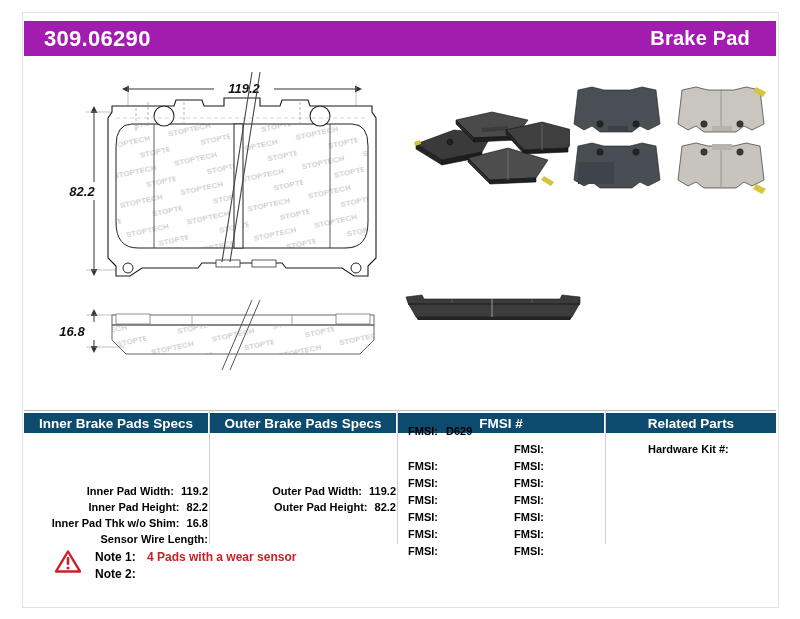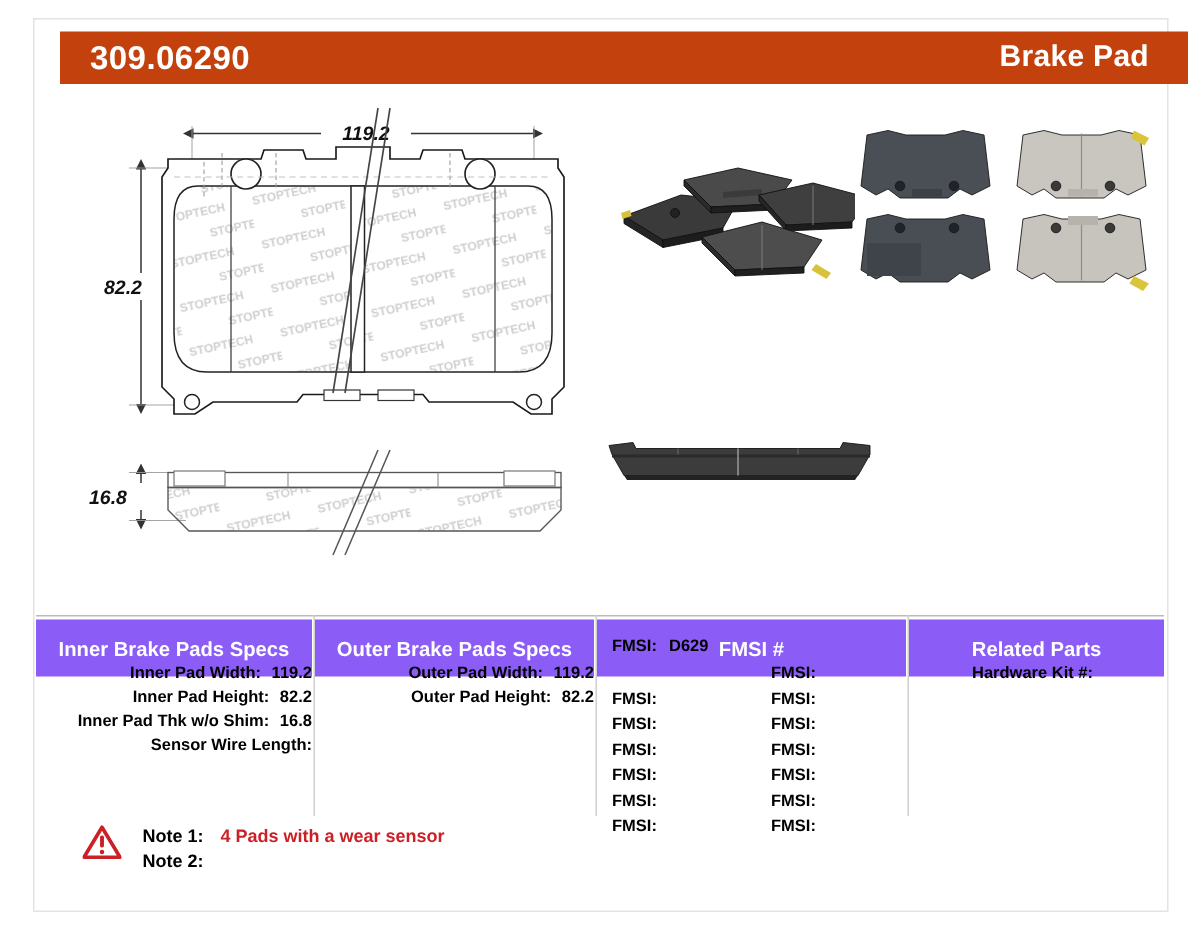--- a/index.html
+++ b/index.html
@@ -8,43 +8,43 @@
 
   
   #sheet{position:absolute;left:0;top:0;width:800px;height:619px;background:#fff;}
   .frame-line{position:absolute;background:#e3e3e3;}
   #frame-left  {left:22px; top:12px; width:1px;  height:595px;}
   #frame-right {left:778px;top:12px; width:1px;  height:595px;}
   #frame-top   {left:22px; top:12px; width:757px;height:1px;}
   #frame-bottom{left:22px; top:607px;width:757px;height:1px;}
 
   
-  #header-bar{position:absolute;left:40px;top:21px;width:752px;height:35px;
-              background:#c2410c;}
+  #header-bar{position:absolute;left:24px;top:21px;width:752px;height:35px;
+              background:#a21caf;}
   #part-number{position:absolute;left:20px;top:5px;color:#fff;
                font-size:22px;font-weight:bold;letter-spacing:.3px;}
   #product-type{position:absolute;right:26px;top:6px;color:#fff;
                 font-size:20px;font-weight:bold;letter-spacing:.2px;}
 
   
   #drawing{position:absolute;left:24px;top:62px;width:380px;height:320px;}
 
   
   .photo{position:absolute;}
 
   
   #spec-table{position:absolute;left:24px;top:410px;width:752px;height:135px;}
-  .col-head{position:absolute;height:38px;background:#8b5cf6;color:#fff;
+  .col-head{position:absolute;height:20px;background:#0c4a6e;color:#fff;
             font-size:13.5px;font-weight:bold;display:flex;
             align-items:center;justify-content:center;}
   .col-sep{position:absolute;top:0;width:1px;height:134px;background:#cfcfcf;}
   .tbl-top{position:absolute;left:0;top:0;width:752px;height:1px;background:#bbb;}
 
   .spec-line{position:absolute;font-size:11px;font-weight:bold;
-             white-space:nowrap;}
+             white-space:nowrap;margin-top:42px;}
   .spec-right{text-align:right;}
   .fmsi-line{position:absolute;font-size:11px;font-weight:bold;white-space:nowrap;}
 
   
   #notes{position:absolute;left:55px;top:550px;}
   .note-row{position:absolute;font-size:12px;font-weight:bold;white-space:nowrap;}
   #note1-label{left:40px;top:0;}
   #note1-value{left:92px;top:0;color:#cc2027;}
   #note2-label{left:40px;top:17px;}
   #warn-icon{position:absolute;left:0px;top:0px;width:26px;height:23px;}

